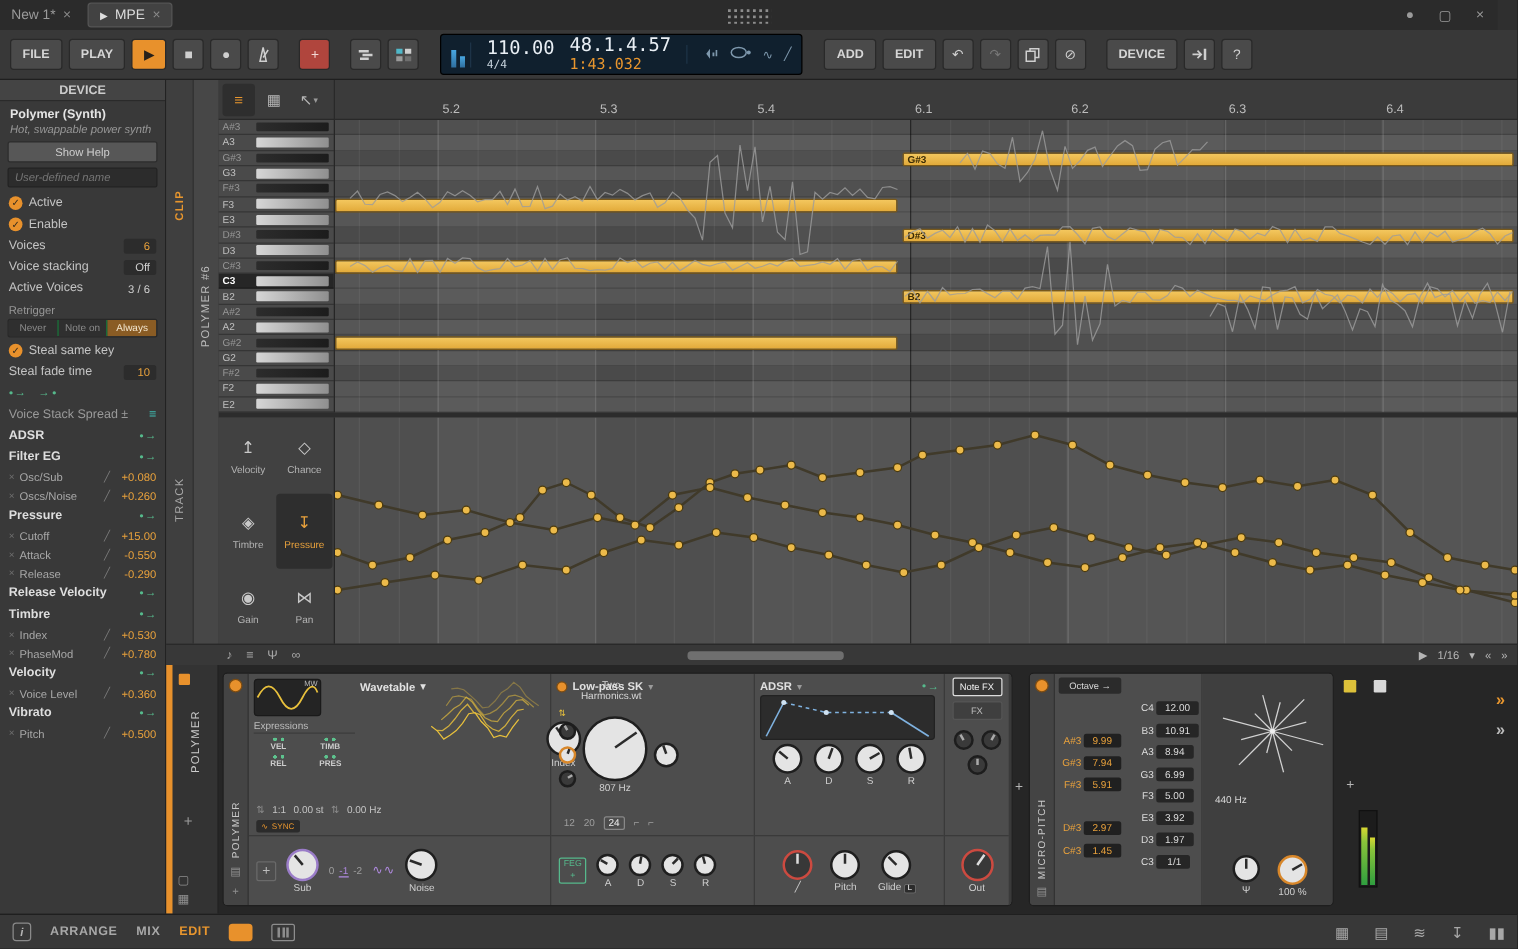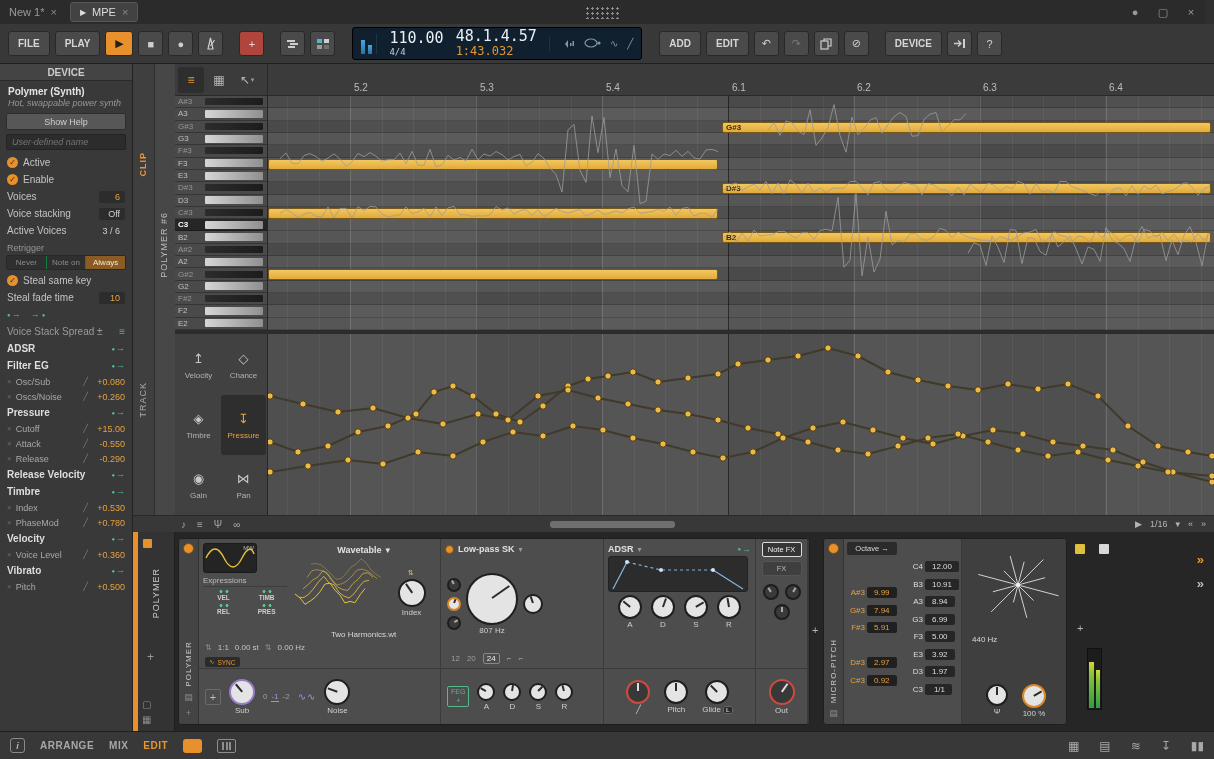--- a/index.html
+++ b/index.html
@@ -1,21 +1,21 @@
 <!DOCTYPE html>
 <html><head>
 <meta charset="utf-8">
 <style>
 *{margin:0;padding:0;box-sizing:border-box}
 html,body{background:#1b1b1b}
 body{font-family:"Liberation Sans","DejaVu Sans",sans-serif}
 #app{position:relative;width:1214px;height:759px;background:#2f2f2f;color:#c8c8c8;font-size:11px;overflow:hidden;user-select:none}
 
 
-#titlebar{position:absolute;top:0;left:0;right:9px;height:24px;background:#2b2b2b;display:flex;align-items:center}
+#titlebar{position:absolute;top:0;left:0;right:16px;height:24px;background:#2b2b2b;display:flex;align-items:center}
 .tab{display:flex;align-items:center;gap:6px;padding:0 9px;height:24px;font-size:11px;color:#9a9a9a}
 .tab .tclose{color:#8a8a8a;font-size:11px}
 .tab.active{background:#424242;color:#ddd;border:1px solid #555;height:20px;margin-left:4px;border-radius:3px}
 .tab.active .tplay{color:#ddd;font-size:8px}
 .logo{position:absolute;left:50%;top:6px;transform:translateX(-50%);width:36px;height:13px;background-image:radial-gradient(#8d8d8d 1.1px,transparent 1.2px);background-size:5px 5px}
 .winctl{margin-left:auto;display:flex;align-items:center;gap:0}
 .winctl span{width:28px;text-align:center;color:#9a9a9a;font-size:11px}
 
 
 #toolbar{position:absolute;top:24px;left:0;right:0;height:40px;background:#383838;border-bottom:1px solid #1f1f1f;display:flex;align-items:center;padding:0 8px;gap:5px}
@@ -145,21 +145,21 @@
 .lgroup{width:242px}
 .oscwt{display:flex;flex:1}
 .osccol{width:90px;padding:2px;display:flex;flex-direction:column;gap:3px}
 .scope{position:relative;width:54px;height:30px;background:#242424;border:1px solid #1a1a1a;border-radius:3px}
 .scope .mw{position:absolute;right:2px;top:1px;font-size:6px;color:#b9b9b9}
 .exph{font-size:8px;color:#bdbdbd;border-bottom:1px solid #3c3c3c;padding-bottom:1px}
 .expgrid{display:grid;grid-template-columns:1fr 1fr;gap:3px 2px}
 .expitem{display:flex;flex-direction:column;align-items:center;gap:1px}
 .expitem .dots{width:10px;height:3px;background:radial-gradient(circle at 2px 1.5px,#5dc38e 1.4px,transparent 1.6px),radial-gradient(circle at 8px 1.5px,#5dc38e 1.4px,transparent 1.6px)}
 .expitem b{font-size:6.5px;color:#cdcdcd;font-weight:bold}
-.wtcol{width:152px;padding:2px;display:flex;flex-direction:column}
+.wtcol{width:152px;padding:2px;display:flex;flex-direction:row}
 .wthead{display:flex;align-items:center;justify-content:center;gap:4px;font-size:9px;color:#e2e2e2;font-weight:bold;height:13px}
 .wtrow{display:flex;flex:1}
 .wtgfx{background:transparent}
 .wtright{display:flex;flex-direction:column;align-items:center;justify-content:center;gap:2px;flex:1}
 .wtmini{font-size:7px;color:#e8c03c;letter-spacing:2px}
 .wtfile{font-size:8px;color:#d8d8d8;text-align:center}
 .ratiorow{display:flex;align-items:center;gap:6px;font-size:8px;color:#c4c4c4;padding:1px 4px;height:13px}
 .ratiorow .ricon{color:#8d8d8d}
 .syncrow{height:12px;padding:0 4px}
 .syncpill{display:inline-flex;align-items:center;gap:3px;background:#2b2b2b;border-radius:2px;padding:0 4px;font-size:6.5px;color:#e8962e;height:10px}
@@ -1146,21 +1146,21 @@
                 <div class="mprow sharp" style="top: 81.25px; left: 4px;">
                   <div class="mpn">F#3</div>
                   <div class="mpv">5.91</div>
                 </div>
                 <div class="mprow sharp" style="top: 116.25px; left: 4px;">
                   <div class="mpn">D#3</div>
                   <div class="mpv">2.97</div>
                 </div>
                 <div class="mprow sharp" style="top: 133.75px; left: 4px;">
                   <div class="mpn">C#3</div>
-                  <div class="mpv">0.92</div>
+                  <div class="mpv">1.45</div>
                 </div>
               </div>
           </div>
           <div class="mpright">
             <svg class="star" width="96" height="90" id="starsvg">
                 <line x1="48" y1="44" x2="88.58837908164955" y2="54.797383179470515" stroke="#d2d2d2" stroke-width="1"></line>
                 <line x1="48" y1="44" x2="63.58431589178418" y2="59.52833211214531" stroke="#d2d2d2" stroke-width="1"></line>
                 <line x1="48" y1="44" x2="56.85892781053071" y2="76.82559059709064" stroke="#d2d2d2" stroke-width="1"></line>
                 <line x1="48" y1="44" x2="43.37255006594121" y2="61.395019606421236" stroke="#d2d2d2" stroke-width="1"></line>
                 <line x1="48" y1="44" x2="21.17833544265811" y2="70.91836381308177" stroke="#d2d2d2" stroke-width="1"></line>

